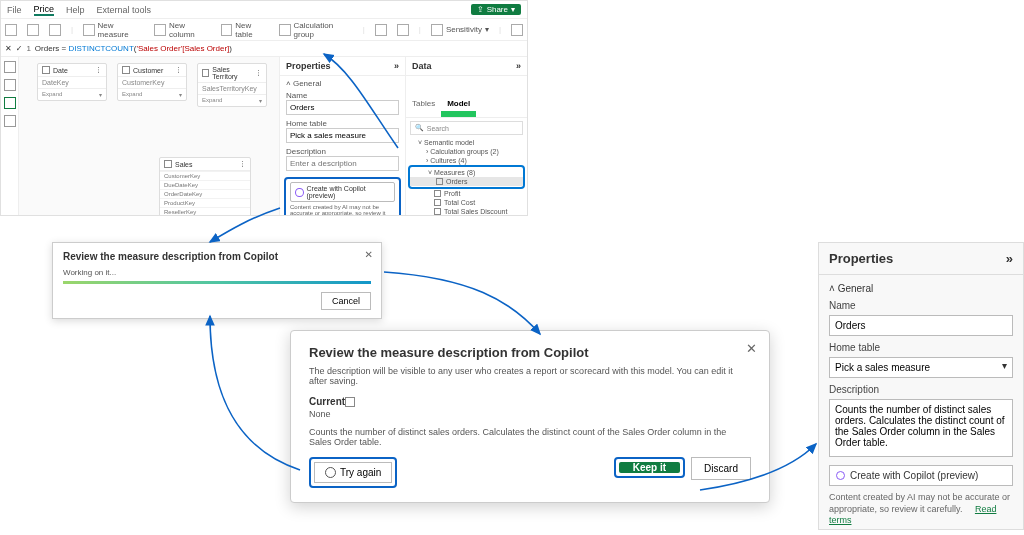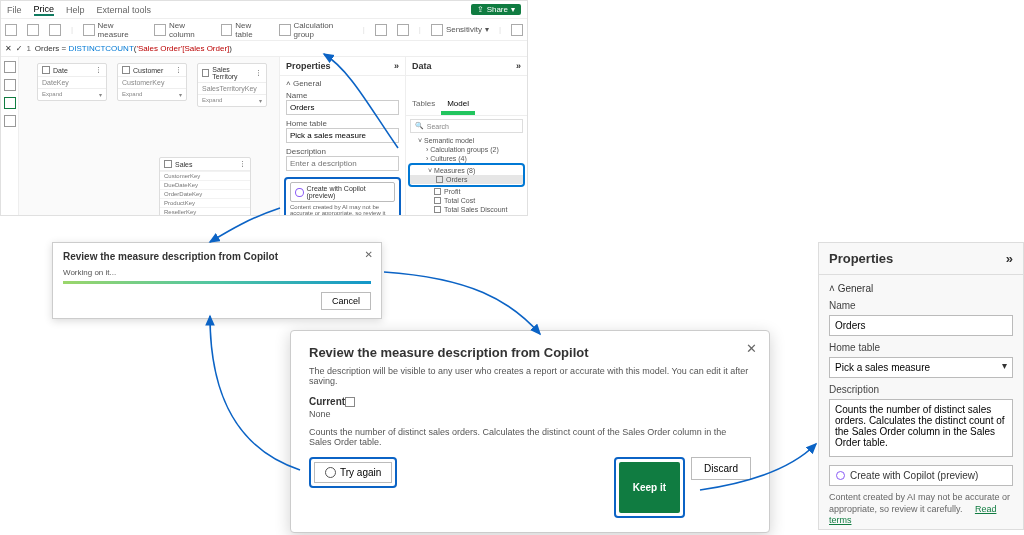--- a/index.html
+++ b/index.html
@@ -75,21 +75,21 @@
     border:2px solid #0b63c5; border-radius:4px;
     margin:2px 4px; padding:3px 4px; font-size:7px;
   }
   .copilot-btn{display:flex;align-items:center;gap:3px;border:1px solid #bbb;
     padding:2px 4px;border-radius:2px;margin-bottom:2px;font-size:7px;}
   .cicon-ai{width:9px;height:9px;border:1px solid #8b5cf6;border-radius:50%;}
   .copilot-box .disclaimer{color:#666;font-size:6px;}
   .data-pane{width:122px;}
   .data-tabs{display:flex;font-size:8px;border-bottom:1px solid #eee;margin-top:20px;}
   .data-tabs .dt{padding:3px 6px;color:#666;}
-  .data-tabs .dt.active{color:#000;border-bottom:4px solid #22c55e;font-weight:400;}
+  .data-tabs .dt.active{color:#000;border-bottom:6px solid #22c55e;font-weight:700;}
   .search{margin:3px 4px;border:1px solid #ddd;padding:2px 4px;font-size:7px;color:#888;display:flex;align-items:center;gap:3px;}
   .tree{font-size:7px;color:#555; padding:0 2px;}
   .tree .node{padding:1px 2px 1px 10px;}
   .tree .node.l2{padding-left:18px;}
   .tree .node.l3{padding-left:26px;display:flex;align-items:center;gap:3px;}
   .tree .micon{width:7px;height:7px;border:1px solid #888;}
   .tree-hilite{border:2px solid #0078d4;border-radius:4px;padding:1px 0;}
   .tree .sel{background:#e6e6e6;}
 
   
@@ -117,21 +117,21 @@
   .dlg2 .lbl{font-size:10px;font-weight:600;display:flex;align-items:center;gap:0;}
   .dlg2 .cpy{width:10px;height:10px;border:1px solid #888;}
   .dlg2 .val{font-size:9px;color:#555;margin:2px 0 8px 0;}
   .dlg2 .footer{display:flex;margin-top:10px;align-items:flex-start;}
   .dlg2 .tryagain{border:2px solid #0b63c5;border-radius:4px;padding:0;}
   .dlg2 .tryagain button{border:1px solid #bbb;margin:3px;padding:4px 10px;
     font-size:10px;background:#fff;display:flex;align-items:center;gap:4px;}
   .dlg2 .refresh{width:11px;height:11px;border:1px solid #555;border-radius:50%;
     position:relative;}
   .dlg2 .keepwrap{border:2px solid #0b63c5;border-radius:4px;margin-left:auto;}
-  .dlg2 .keep{border:none;margin:3px;padding:20px 14px;background:#107c41;color:#fff;
+  .dlg2 .keep{border:none;margin:3px;padding:0 14px;background:#107c41;color:#fff;
     font-size:10px;font-weight:600;border-radius:2px;}
   .dlg2 .discard{border:1px solid #bbb;padding:5px 12px;font-size:10px;
     background:#fff;margin-left:6px;}
 
   
   .prop2 {
     position:absolute; right:0; top:242px;
     width:206px; height:288px;
     border:1px solid #ddd; background:#f8f8f8;
     padding:0;
@@ -362,21 +362,21 @@
   <h4>Review the measure description from Copilot</h4>
   <div class="msg">Working on it...</div>
   <div class="bar"></div>
   <button class="cancel">Cancel</button>
   <div style="clear:both"></div>
 </div>
 
 <div class="dlg2">
   <span class="close">✕</span>
   <h3>Review the measure description from Copilot</h3>
-  <p class="sub">The description will be visible to any user who creates a report or accurate with this model. You can edit it after saving.</p>
+  <p class="sub">The description will be visible to any user who creates a report or scorecard with this model. You can edit it after saving.</p>
 
   <div class="lbl">
     <span>Current</span>
     <span class="cpy"></span>
   </div>
   <div class="val">None</div>
 
   <div class="val">Counts the number of distinct sales orders. Calculates the distinct count of the Sales Order column in the Sales Order table.</div>
 
   <div class="footer">

